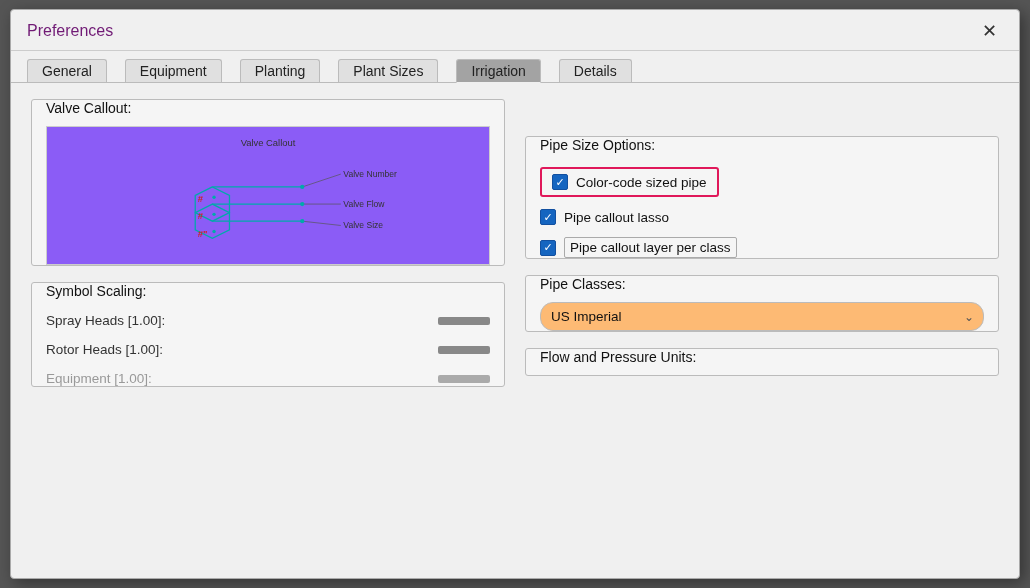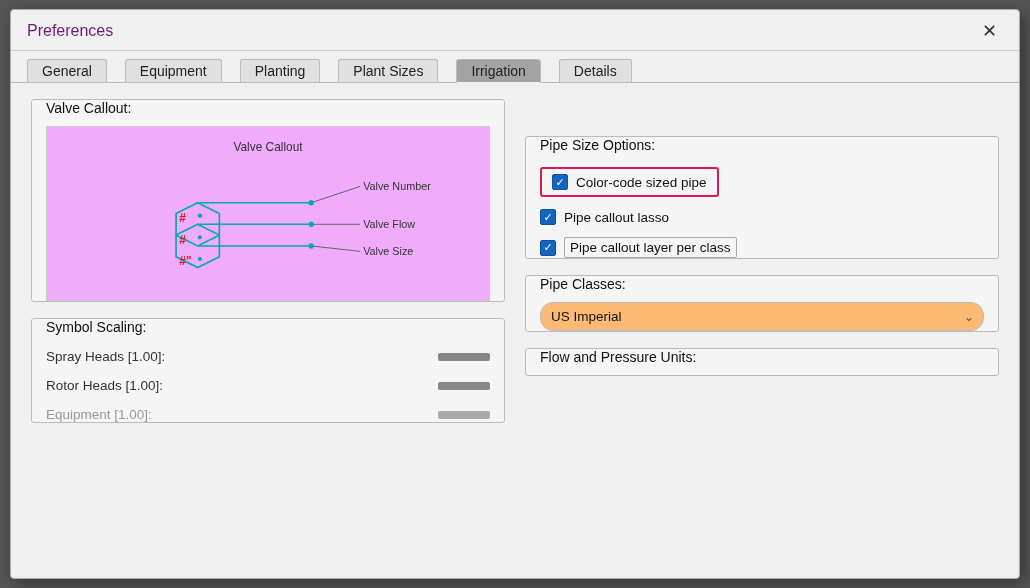--- a/index.html
+++ b/index.html
@@ -90,24 +90,24 @@
       padding: 0 14px;
       background: #f5f5f5;
     }
     .section-label {
       font-size: 14px;
       font-weight: 400;
       margin-bottom: 10px;
       color: #111;
     }
     .valve-callout-preview {
-      background: #f0abfc;
+      background: #8b5cf6;
       border: 1px solid #ccc;
       width: 100%;
-      height: 175px;
+      height: 139px;
       display: flex;
       align-items: center;
       justify-content: center;
       position: relative;
       overflow: hidden;
       text-align: right;
     }
     .valve-svg {
       width: 100%;
       height: 100%;

